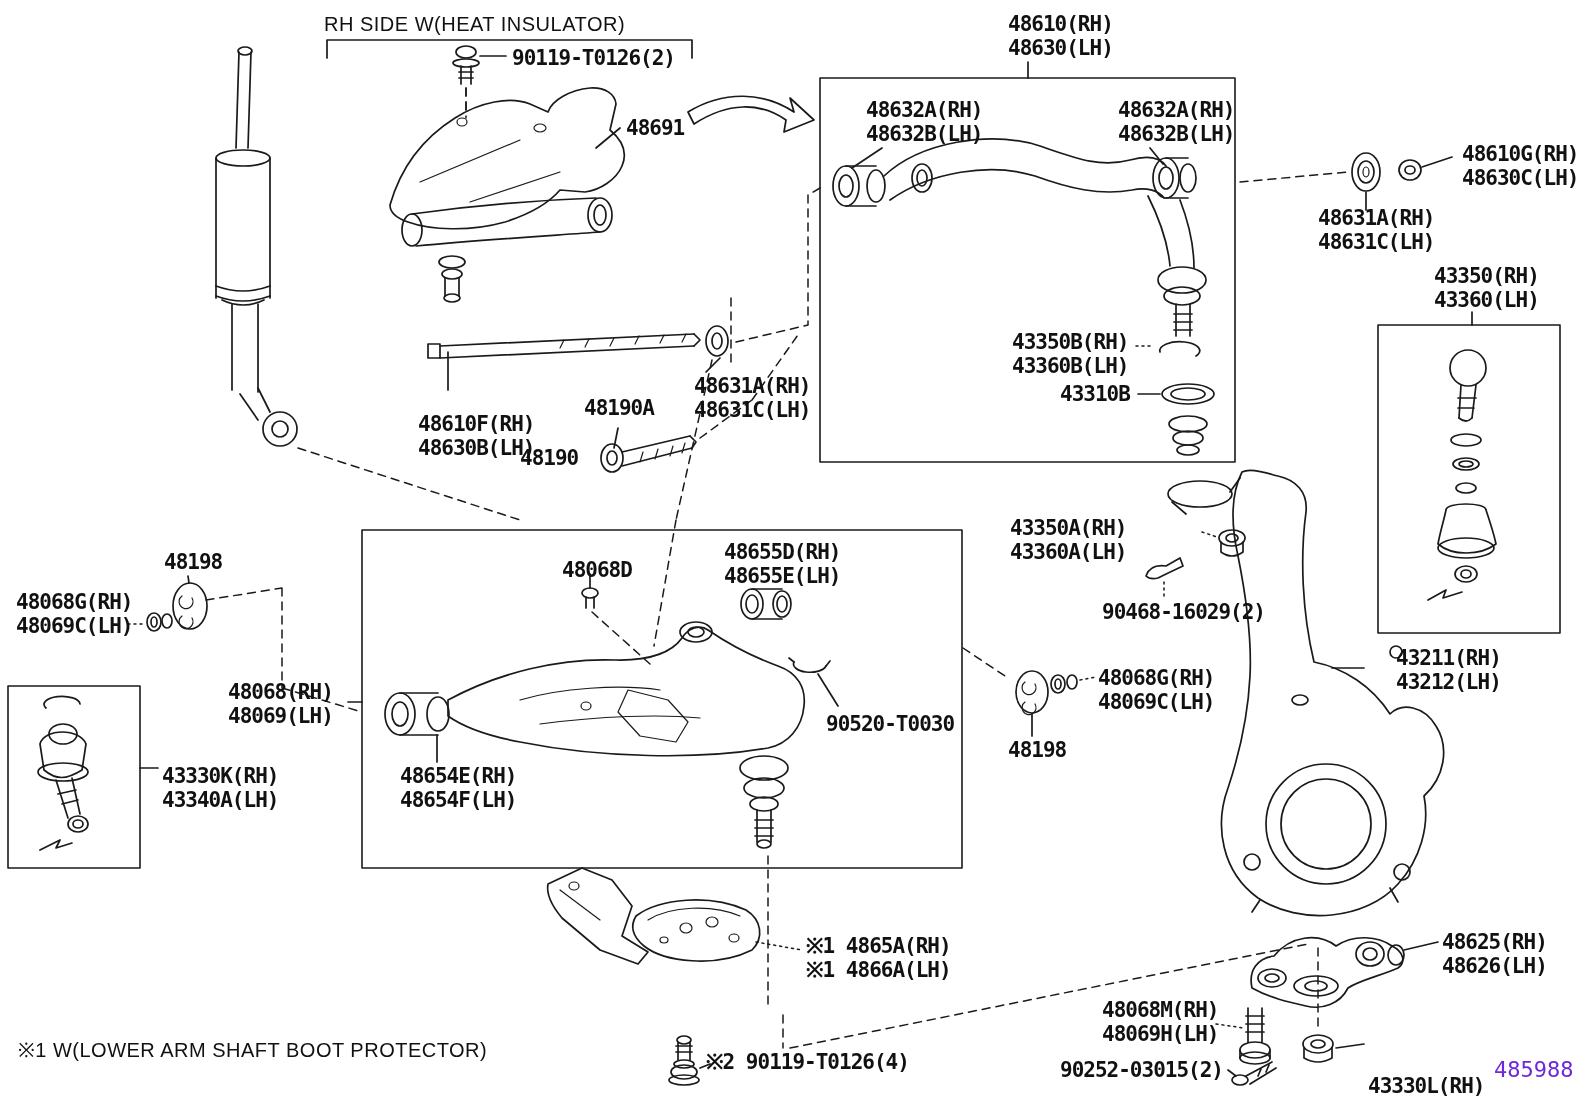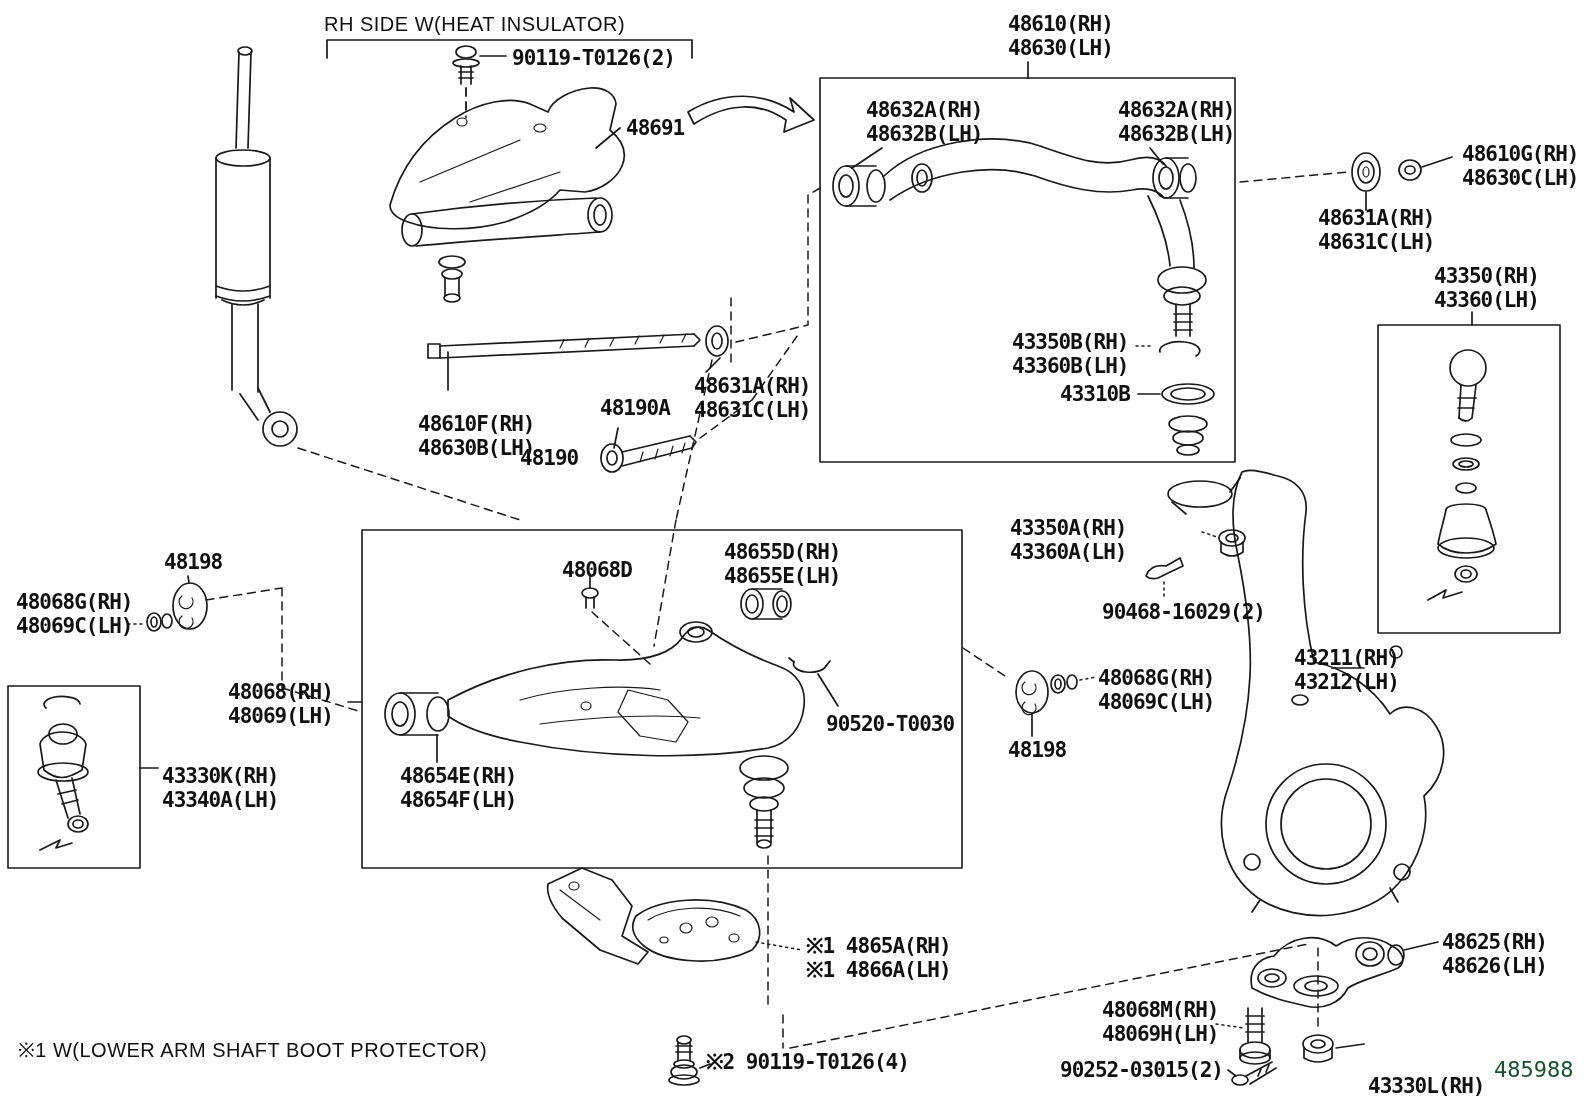--- a/index.html
+++ b/index.html
@@ -8,21 +8,21 @@
   svg.diagram{position:absolute;left:0;top:0;}
   svg.diagram *{stroke:#1a1a1a;fill:none;stroke-width:1.7;stroke-linecap:round;stroke-linejoin:round;}
   svg.diagram .box{stroke-width:1.6;}
   svg.diagram .dash{stroke-dasharray:8 6;stroke-width:1.5;}
   svg.diagram .dot{stroke-dasharray:2 4;stroke-width:1.5;}
   svg.diagram .thin{stroke-width:1.2;}
   .label{position:absolute;color:#111;font:bold 21px/24px "DejaVu Sans Mono", monospace;
          letter-spacing:-1px;white-space:pre-line;}
   .note-text{position:absolute;color:#111;font:normal 20px/24px "Liberation Sans", sans-serif;
          letter-spacing:0.5px;white-space:pre;}
-  .fig-number{position:absolute;color:#14532d;font:normal 22px/24px "DejaVu Sans Mono", monospace;}
+  .fig-number{position:absolute;color:#6d28d9;font:normal 22px/24px "DejaVu Sans Mono", monospace;}
 </style>
 </head>
 <body>
 
 <div class="stage">
 
   <svg class="diagram" width="1592" height="1099" viewBox="0 0 1592 1099">
 
     <g>
       <path d="M327,40 H692 M327,40 V58 M692,40 V58"></path>
@@ -328,40 +328,40 @@
 48630C(LH)</div>
       <div class="label" style="left: 1318px; top: 206px;">48631A(RH)
 48631C(LH)</div>
       <div class="label" style="left: 1434px; top: 264px;">43350(RH)
 43360(LH)</div>
       <div class="label" style="left: 1012px; top: 330px;">43350B(RH)
 43360B(LH)</div>
       <div class="label" style="left: 1060px; top: 382px;">43310B</div>
       <div class="label" style="left: 418px; top: 392px; margin-top: 20px;">48610F(RH)
 48630B(LH)</div>
-      <div class="label" style="left: 584px; top: 396px; margin-left: 16px;">48190A</div>
+      <div class="label" style="left: 584px; top: 396px;">48190A</div>
       <div class="label" style="left: 694px; top: 374px;">48631A(RH)
 48631C(LH)</div>
       <div class="label" style="left: 520px; top: 446px;">48190</div>
       <div class="label" style="left: 164px; top: 550px;">48198</div>
       <div class="label" style="left: 16px; top: 590px;">48068G(RH)
 48069C(LH)</div>
       <div class="label" style="left: 562px; top: 546px; margin-top: 12px;">48068D</div>
       <div class="label" style="left: 724px; top: 540px;">48655D(RH)
 48655E(LH)</div>
       <div class="label" style="left: 1010px; top: 516px;">43350A(RH)
 43360A(LH)</div>
       <div class="label" style="left: 1102px; top: 600px;">90468-16029(2)</div>
       <div class="label" style="left: 228px; top: 680px;">48068(RH)
 48069(LH)</div>
       <div class="label" style="left: 826px; top: 712px;">90520-T0030</div>
       <div class="label" style="left: 1098px; top: 666px;">48068G(RH)
 48069C(LH)</div>
       <div class="label" style="left: 1008px; top: 738px;">48198</div>
-      <div class="label" style="left: 1294px; top: 646px;">43211(RH)
+      <div class="label" style="left: 1396px; top: 646px;">43211(RH)
 43212(LH)</div>
       <div class="label" style="left: 162px; top: 764px;">43330K(RH)
 43340A(LH)</div>
       <div class="label" style="left: 400px; top: 764px; text-align: right;">48654E(RH)
 48654F(LH)</div>
       <div class="label" style="left: 806px; top: 934px;">※1 4865A(RH)
 ※1 4866A(LH)</div>
       <div class="label" style="left: 1442px; top: 930px;">48625(RH)
 48626(LH)</div>
       <div class="label" style="left: 1102px; top: 998px;">48068M(RH)

